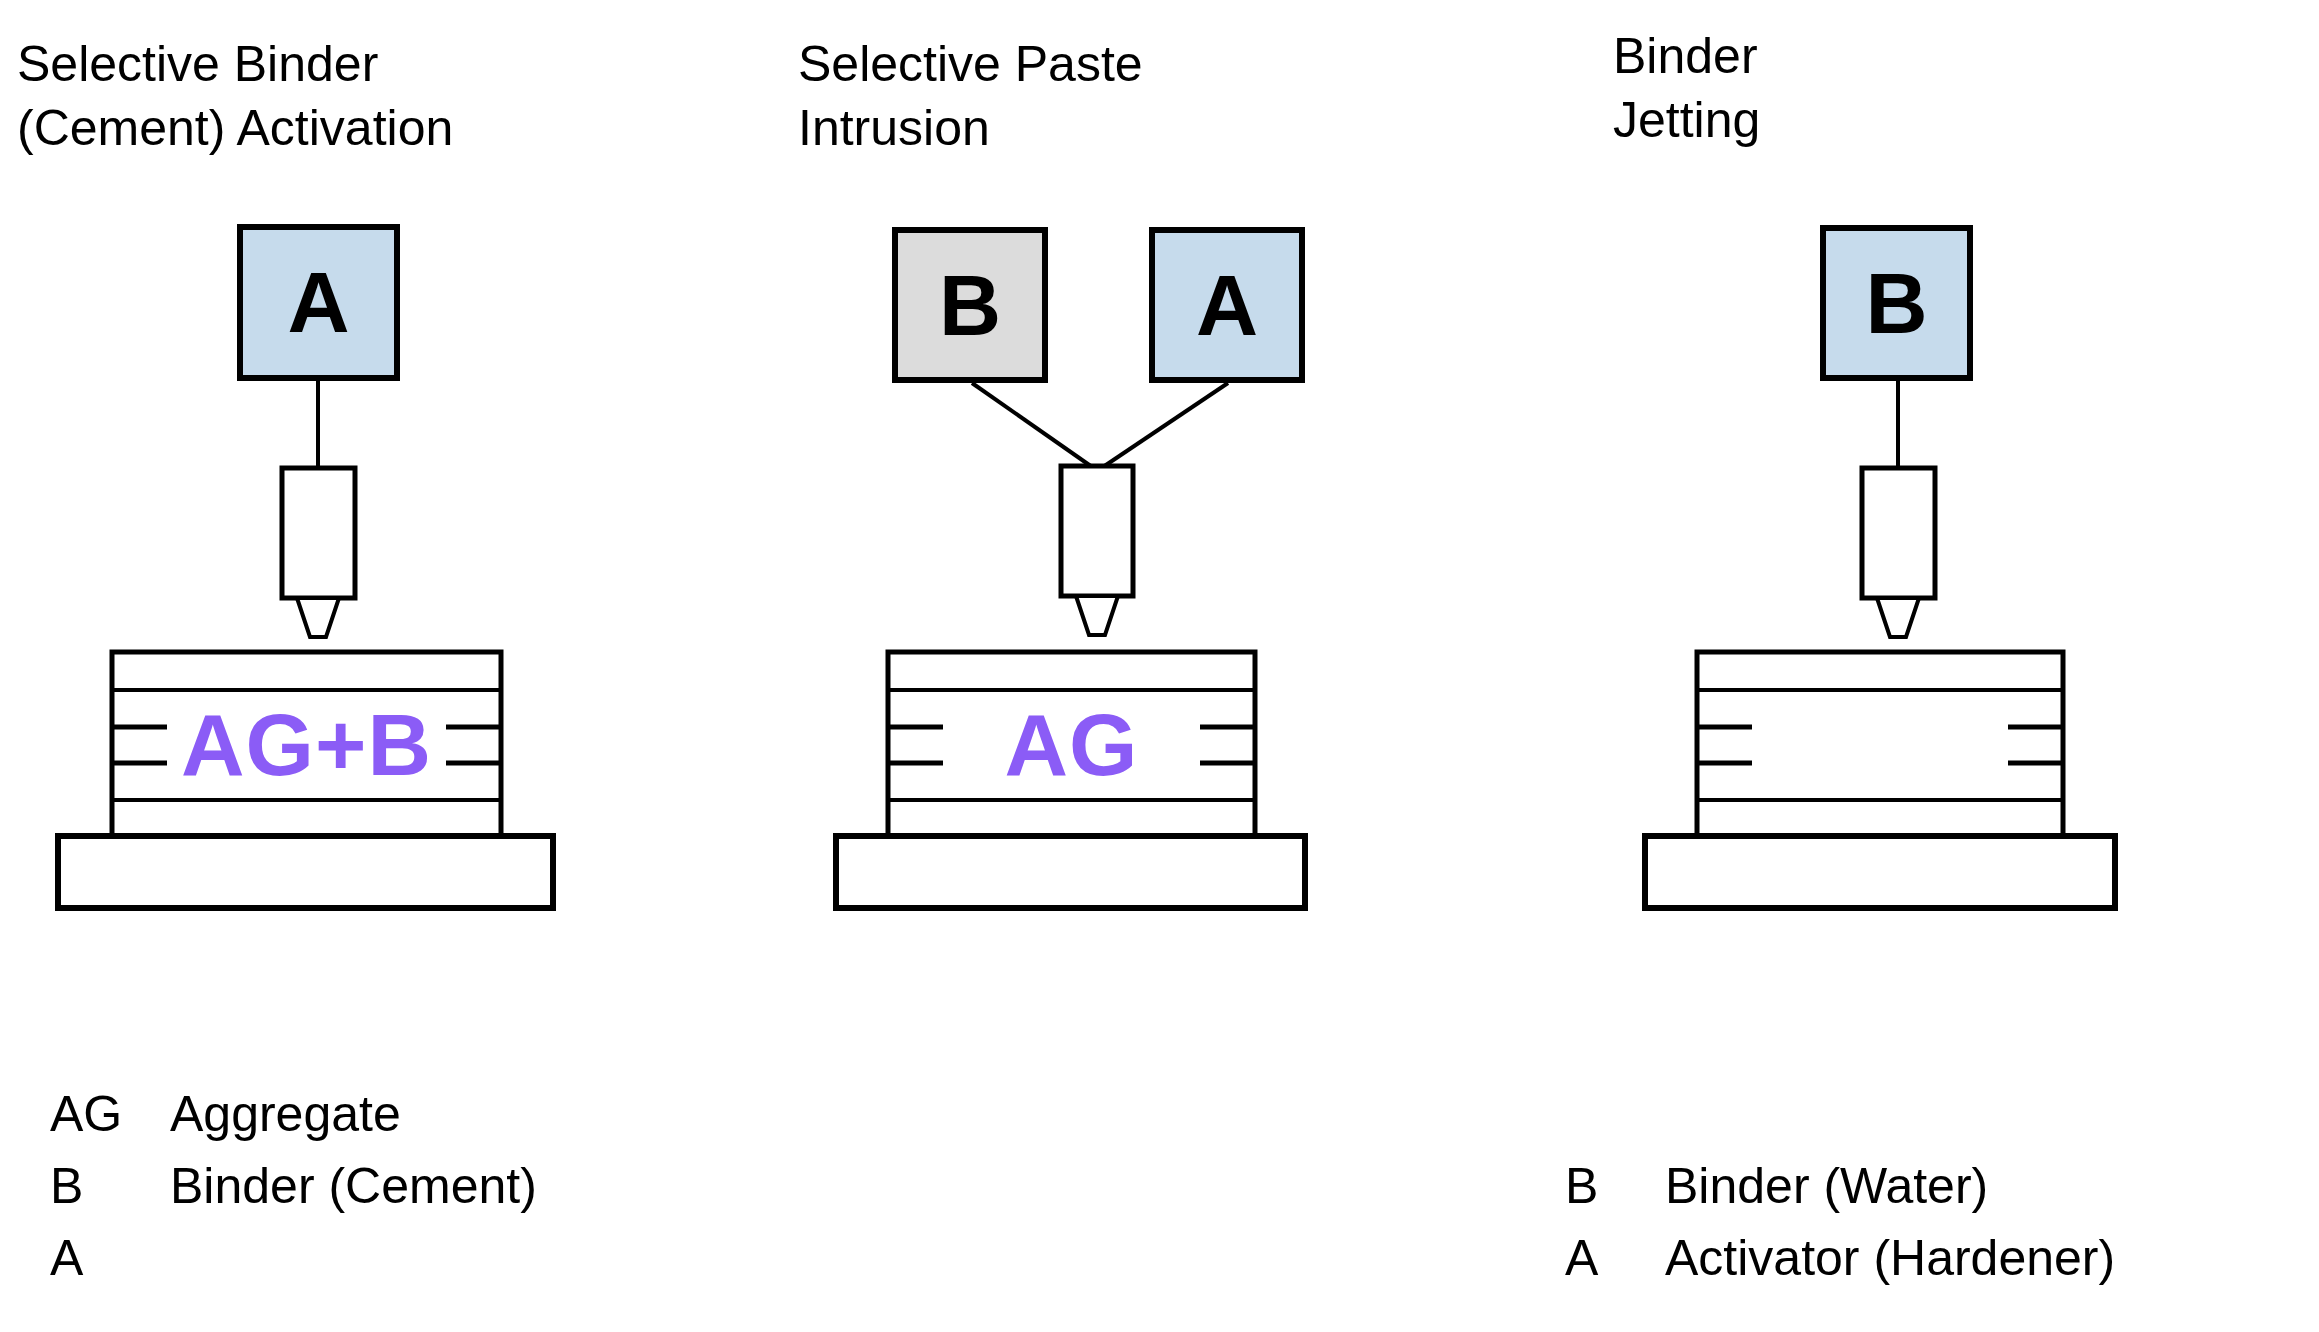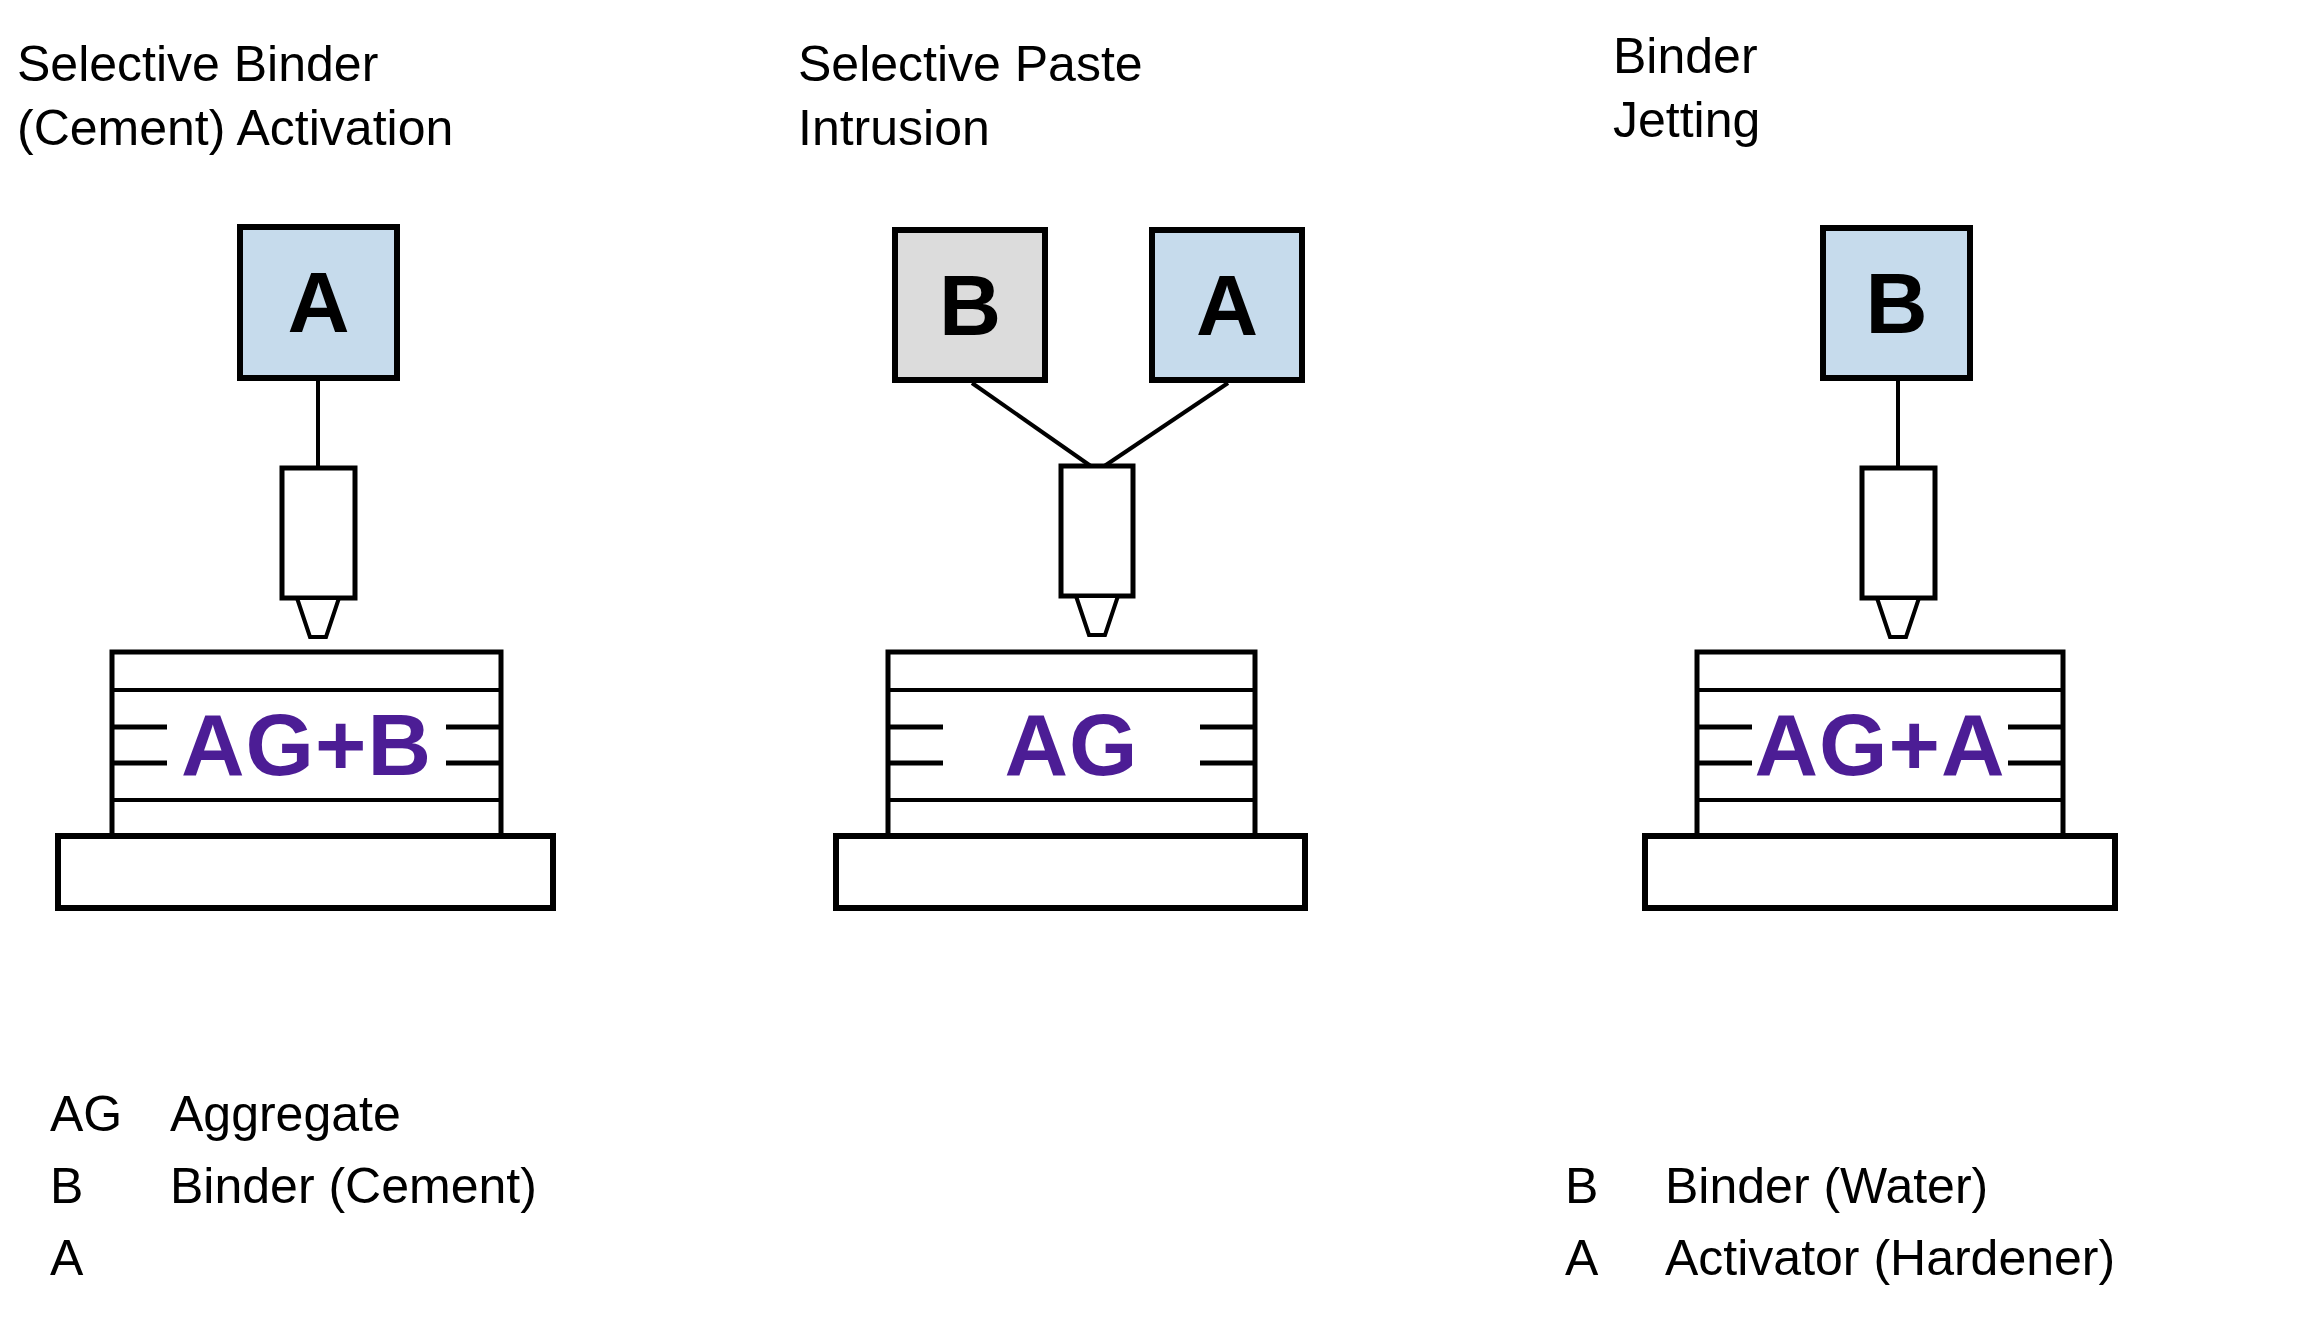--- a/index.html
+++ b/index.html
@@ -31,21 +31,21 @@
     color: #000000;
   }
   .bed-label {
     position: absolute;
     display: flex;
     align-items: center;
     justify-content: center;
     font-size: 88px;
     font-weight: bold;
     letter-spacing: 1px;
-    color: #4c1d95;
+    color: #8b5cf6;
   }
   .legend { position: absolute; font-size: 50px; line-height: 72px; }
   .legend-row { display: flex; }
   .legend-term { display: inline-block; flex: 0 0 auto; }
   .legend-left .legend-term { width: 120px; }
   .legend-right .legend-term { width: 100px; }
   .legend-def { display: inline-block; }
 </style>
 </head>
 <body>
@@ -128,21 +128,20 @@
   <div class="title" style="left:1613px; top:24px;">Binder
 Jetting</div>
 
   <div class="box-letter" style="left:240px; top:227px; width:157px; height:151px;">A</div>
   <div class="box-letter" style="left:895px; top:230px; width:150px; height:150px;">B</div>
   <div class="box-letter" style="left:1152px; top:230px; width:150px; height:150px;">A</div>
   <div class="box-letter" style="left:1823px; top:228px; width:147px; height:150px;">B</div>
 
   <div class="bed-label" style="left:112px; top:692px; width:389px; height:106px;">AG+B</div>
   <div class="bed-label" style="left:888px; top:692px; width:367px; height:106px;">AG</div>
-  <div class="bed-label" style="left:1697px; top:692px; width:366px; height:106px;">AG+A</div>
 
   <div class="legend legend-left" style="left:50px; top:1078px;">
     <div class="legend-row">
       <span class="legend-term">AG</span>
       <span class="legend-def">Aggregate</span>
     </div>
     <div class="legend-row">
       <span class="legend-term">B</span>
       <span class="legend-def">Binder (Cement)</span>
     </div>

